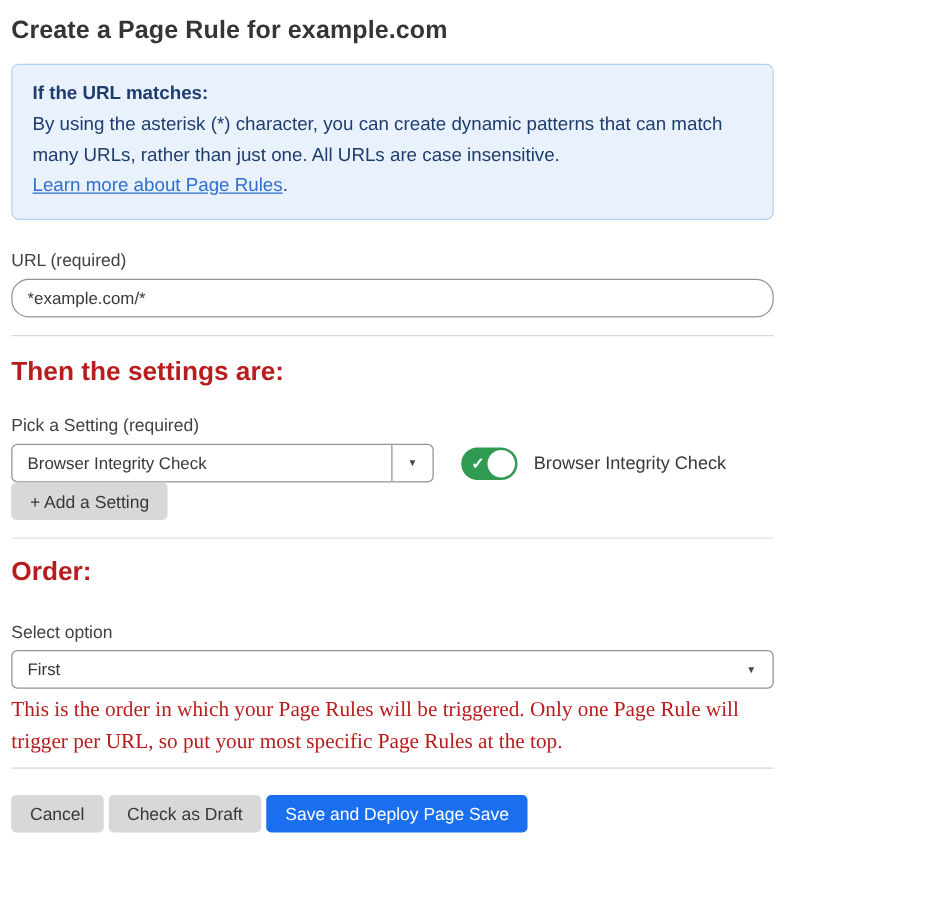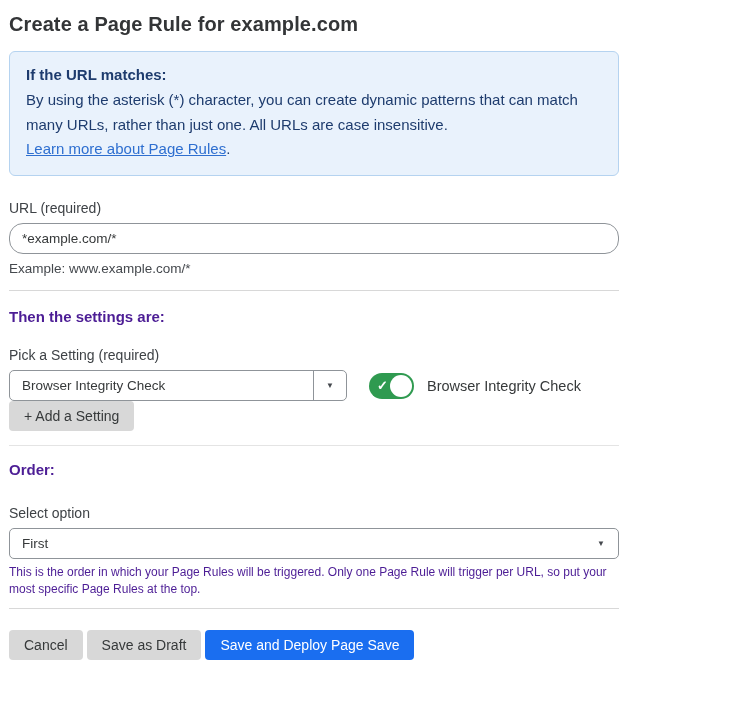--- a/index.html
+++ b/index.html
@@ -64,23 +64,23 @@
 
   .divider {
     border: none;
     border-top: 1px solid #d8d8d8;
     margin-top: 14px;
   }
   .divider.light { border-top-color: #e4e4e4; }
 
   .section-heading {
     margin-top: 17px;
-    font-size: 15px;
+    font-size: 21px;
     font-weight: bold;
-    color: #4c1d95;
+    color: #b91c1c;
   }
 
   .setting-row {
     margin-top: 7px;
     display: flex;
     align-items: center;
   }
   .select-box {
     height: 31px;
     border: 1px solid #8f9499;
@@ -167,24 +167,25 @@
     font-size: 14px;
     cursor: pointer;
     white-space: nowrap;
   }
   .btn-gray { background: #d8d8d8; color: #36393a; }
   .btn-blue { background: #1a6ef0; color: #ffffff; }
   .add-setting { }
 
   .help-text {
     margin-top: 5px;
-    font-size: 12px;
+    font-size: 17px;
     line-height: 1.45;
-    color: #4c1d95;
+    color: #b91c1c;
     max-width: 732px;
+    font-family: Liberation Serif, serif;
   }
 
   .footer-actions {
     margin-top: 21px;
     display: flex;
     gap: 4px;
   }
 </style>
 </head>
 <body>
@@ -194,21 +195,20 @@
   <h1 class="page-title">Create a Page Rule for example.com</h1>
 
   <div class="info-box">
     <div class="info-heading">If the URL matches:</div>
     <div class="info-body">By using the asterisk (*) character, you can create dynamic patterns that can match many URLs, rather than just one. All URLs are case insensitive.</div>
     <div><a class="info-link">Learn more about Page Rules</a><span>.</span></div>
   </div>
 
   <div class="field-label">URL (required)</div>
   <input class="text-input" type="text" value="*example.com/*" style="">
-  <div class="field-example">Example: www.example.com/*</div>
 
   <hr class="divider">
 
   <div class="section-heading">Then the settings are:</div>
 
   <div class="field-label" style="margin-top:22px;">Pick a Setting (required)</div>
 
   <div class="setting-row">
     <div class="select-box setting">
       <div class="select-text">Browser Integrity Check</div>
@@ -238,17 +238,17 @@
       <span class="arrow-glyph">▼</span>
     </div>
   </div>
 
   <div class="help-text">This is the order in which your Page Rules will be triggered. Only one Page Rule will trigger per URL, so put your most specific Page Rules at the top.</div>
 
   <hr class="divider" style="margin-top:9px;">
 
   <div class="footer-actions">
     <button class="btn btn-gray">Cancel</button>
-    <button class="btn btn-gray">Save as Draft</button>
+    <button class="btn btn-gray">Check as Draft</button>
     <button class="btn btn-blue">Save and Deploy Page Save</button>
   </div>
 
 </div>
 
 </body></html>

